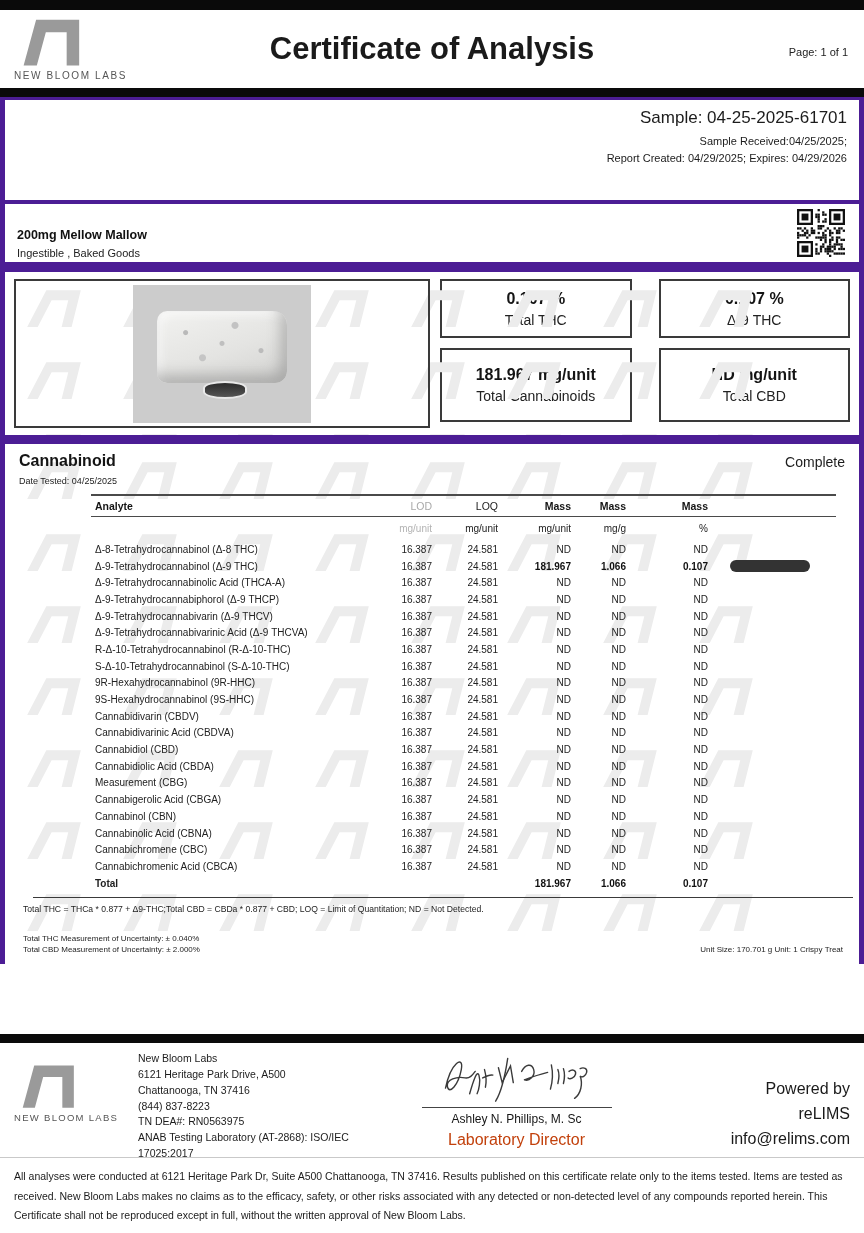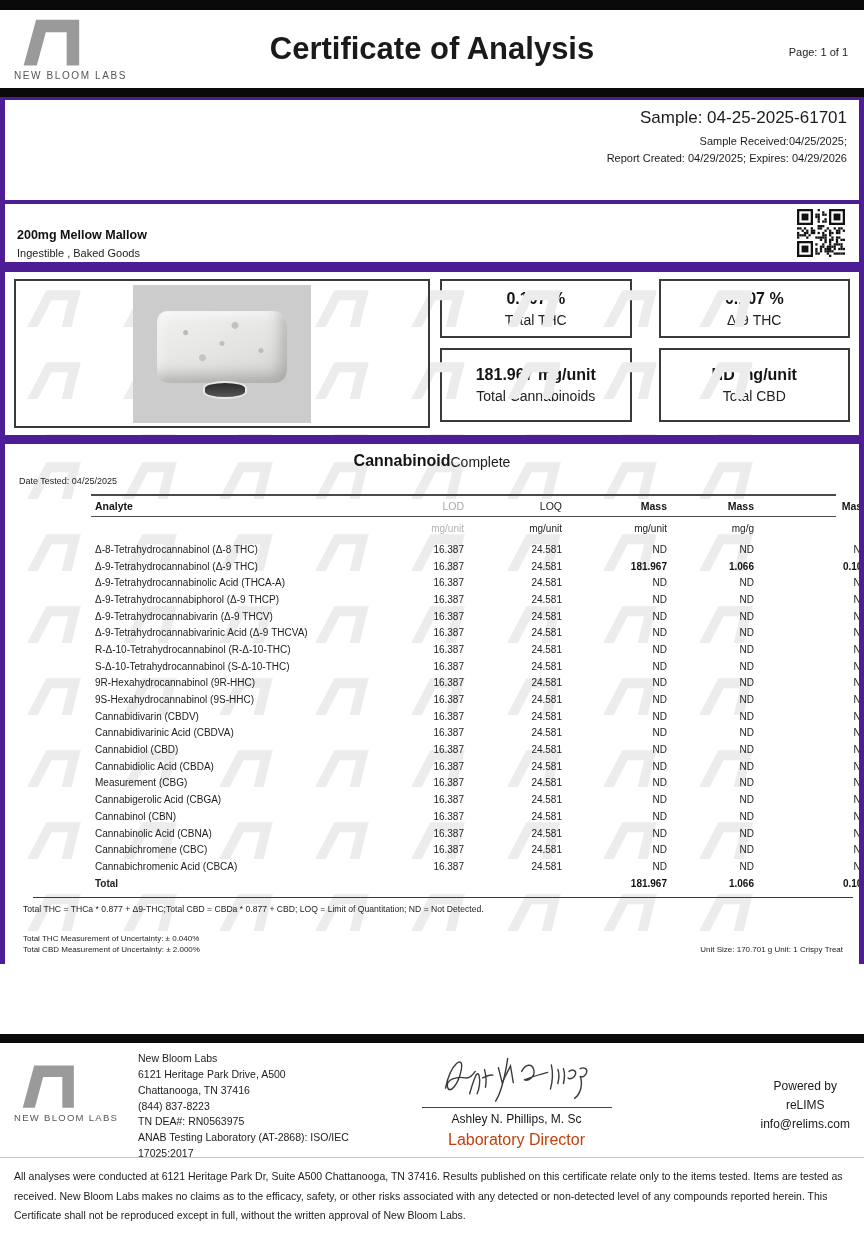--- a/index.html
+++ b/index.html
@@ -57,28 +57,28 @@
   }
   .lid { position: absolute; left: 70px; top: 96px; width: 44px; height: 18px; background: linear-gradient(#2b2b2b, #555); border-radius: 50% / 40%; border: 2px solid #e8e8e8; }
   .results-area { flex: 1; display: grid; grid-template-columns: 1fr 1fr; grid-template-rows: 59px 74px; column-gap: 27px; row-gap: 10px; margin-left: 10px; }
   .result-box { border: 2px solid #3a3a3a; display: flex; flex-direction: column; align-items: center; justify-content: center; background: transparent; }
   .result-value { font-size: 16px; font-weight: 700; color: #141414; margin-bottom: 4px; }
   .result-label { font-size: 14px; color: #222; }
 
   
   .cannabinoid-card { min-height: 507px; margin-bottom: 0; padding: 8px 14px 6px 14px; overflow: hidden; }
   .cann-inner { position: relative; }
-  .cann-head { display: flex; justify-content: center; align-items: flex-start; }
+  .cann-head { display: flex; justify-content: space-between; align-items: flex-start; }
   .cann-title { font-size: 16px; font-weight: 700; color: #141414; }
   .cann-status { font-size: 14px; color: #1c1c1c; margin-top: 2px; }
   .cann-meta { font-size: 9px; color: #222; margin-top: 6px; }
   .cann-meta + .cann-meta { margin-top: 4px; }
 
   .tbl { margin: 8px 0 0 72px; width: 745px; font-size: 10px; }
-  .trow { display: grid; grid-template-columns: 270px 75px 66px 73px 55px 82px 118px; align-items: center; gap: 32px; }
+  .trow { display: grid; grid-template-columns: 270px 75px 66px 73px 55px 82px 118px; align-items: center; }
   .trow .c { padding: 2px 4px; }
   .c-name { text-align: left; }
   .c-num { text-align: right; }
   .c-bar { text-align: left; padding-left: 18px !important; }
   .thead { border-top: 2px solid #4a4a4a; border-bottom: 1.5px solid #4a4a4a; font-size: 10.5px; }
   .thead .c { padding: 4px 4px; }
   .th-bold { font-weight: 700; color: #141414; }
   .th-gray { color: #a9a9a9; }
   .units .c { padding: 6px 4px 7px 4px; }
   .units .u-gray { color: #b3b3b3; }
@@ -99,21 +99,21 @@
   .footer { height: 112px; display: flex; align-items: flex-start; padding: 8px 14px 0 14px; position: relative; background: #fff; }
   .f-brand { width: 112px; padding-top: 12px; display: flex; flex-direction: column; align-items: flex-start; }
   .f-brand svg { width: 66px; height: 46px; fill: #9a9a9a; }
   .f-brand .brand-name { font-size: 9.5px; letter-spacing: 1.3px; }
   .f-address { margin-left: 12px; font-size: 10.5px; line-height: 1.5; color: #1c1c1c; width: 255px; }
   .f-sign { width: 215px; margin-left: 16px; text-align: center; }
   .f-sign svg { width: 170px; height: 52px; }
   .sig-line { border-top: 1.5px solid #444; width: 190px; margin: 0 auto 4px auto; }
   .sig-name { font-size: 12px; color: #151515; margin-bottom: 5px; }
   .sig-role { font-size: 16px; color: #c2410c; }
-  .f-powered { margin-left: auto; text-align: center; font-size: 12px; line-height: 1.55; color: #1a1a1a; padding-top: 26px; }
+  .f-powered { margin-left: auto; text-align: right; font-size: 16px; line-height: 1.55; color: #1a1a1a; padding-top: 26px; }
 
   
   .disclaimer { border-top: 1px solid #c9c9c9; margin-top: 2px; padding: 9px 14px 10px 14px; font-size: 10.5px; line-height: 1.85; color: #1b1b1b; }
 </style>
 </head>
 <body>
 
 <div class="page">
 
   <div class="black-bar bar-top"></div>

